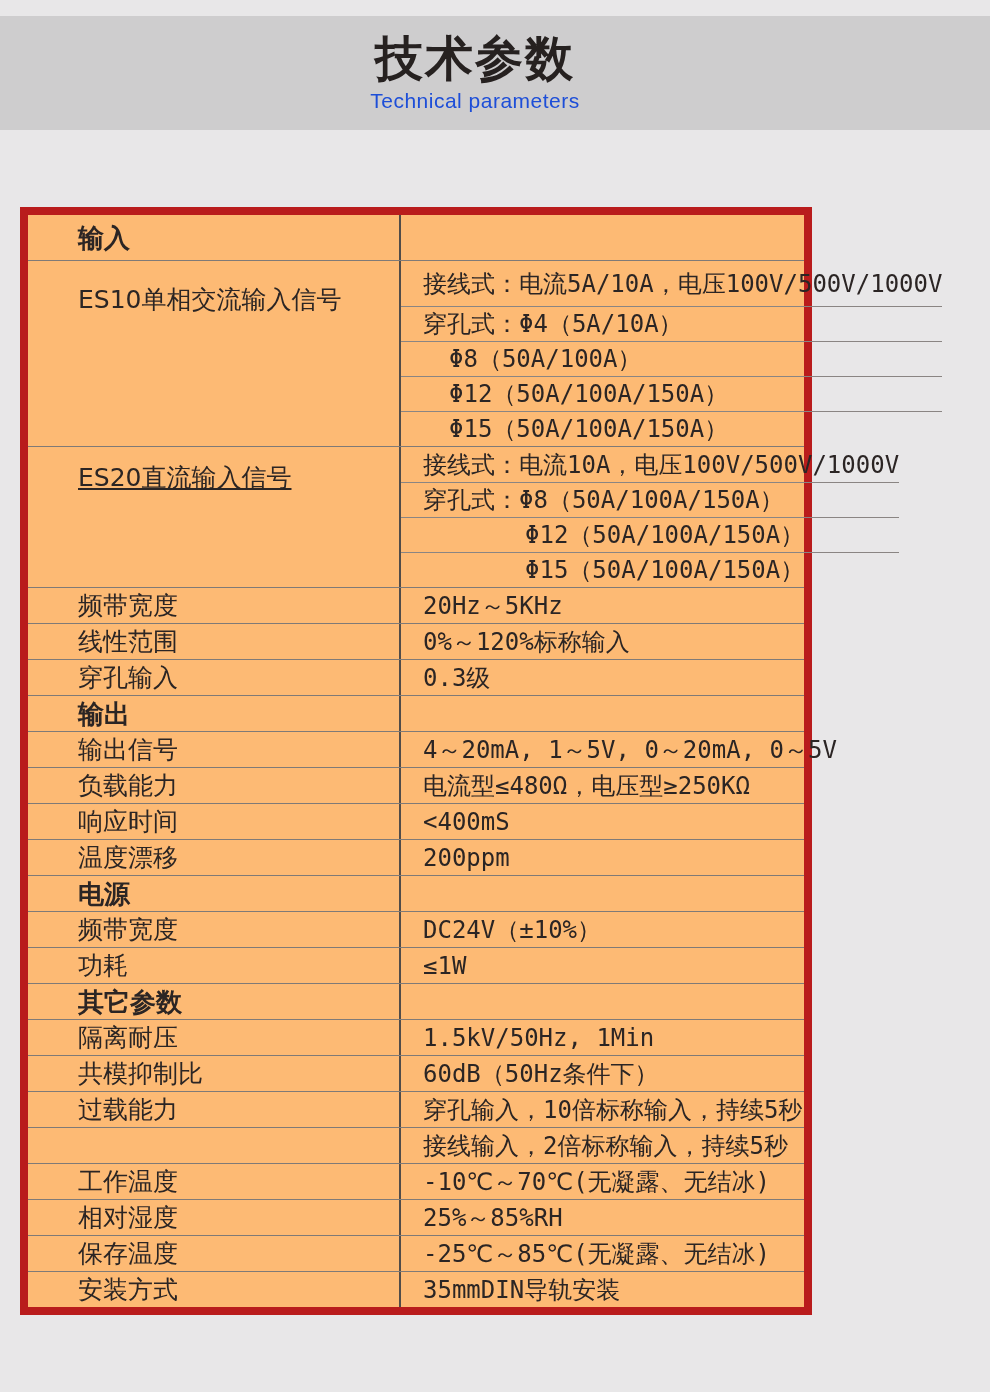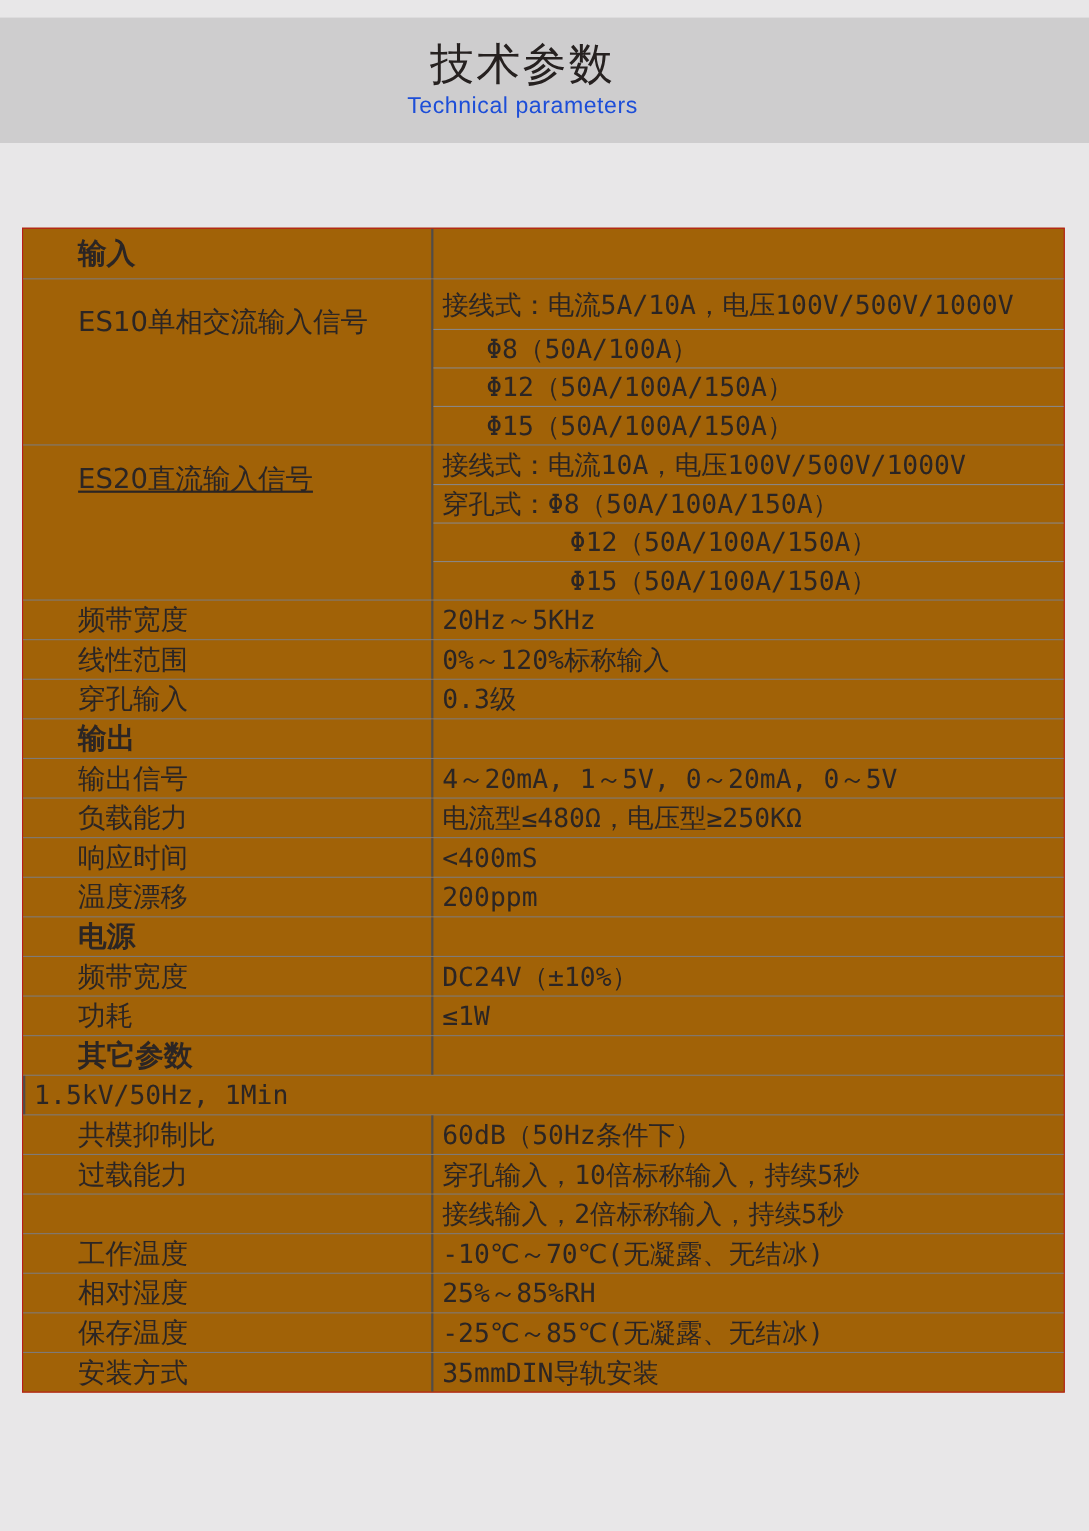--- a/index.html
+++ b/index.html
@@ -10,50 +10,50 @@
     color:#2b2524;
   }
   
   .band{
     position:absolute;left:0;top:16px;width:990px;height:114px;
     background:#cecdce;
     display:flex;flex-direction:column;align-items:center;justify-content:center;
     padding-right:40px;box-sizing:border-box;
   }
   .title{
-    font-size:40px;font-weight:400;letter-spacing:2px;color:#262120;
+    font-size:48px;font-weight:700;letter-spacing:2px;color:#262120;
     line-height:1.05;
   }
   .subtitle{
     font-family:"Liberation Sans","DejaVu Sans",sans-serif;
     font-size:21px;color:#1d4ed8;margin-top:5px;letter-spacing:0.5px;
   }
   
   .spec-table{
-    position:absolute;left:20px;top:207px;width:948px;
-    box-sizing:border-box;border:1px solid #b91c1c;
-    background:#a16207;
+    position:absolute;left:20px;top:207px;width:792px;
+    box-sizing:border-box;border:8px solid #b91c1c;
+    background:#fdba74;
   }
   .grp{display:flex;border-top:1px solid #7f7a77;}
   .grp:first-child{border-top:none;}
   .lbl{
     flex:0 0 371px;width:371px;box-sizing:border-box;
     padding-left:50px;display:flex;align-items:center;
     font-size:25px;line-height:30px;color:#2b2524;
   }
   .lbl.hdr{font-weight:700;font-size:26px;}
   .lbl.top1{align-items:flex-start;padding-top:24px;}
   .lbl.top2{align-items:flex-start;padding-top:16px;text-decoration:underline;}
   .vcol{
     flex:1 1 auto;border-left:2px solid #514c49;
     display:flex;flex-direction:column;
   }
   .vrow{
     height:35px;box-sizing:border-box;
-    display:flex;align-items:center;padding-left:8px;
+    display:flex;align-items:center;padding-left:22px;
     font-family:"DejaVu Sans Mono","DejaVu Sans",sans-serif;
     font-size:24px;line-height:28px;color:#2b2524;
     white-space:nowrap;
   }
   .vrow.tall{height:45px;}
   .vrow + .vrow{border-top:1px solid #8a8583;}
   .vrow.ind1{padding-left:48px;}
   .vrow.ind2{padding-left:124px;}
 </style>
 </head>
@@ -70,20 +70,21 @@
     <div class="lbl hdr">输入</div>
     <div class="vcol">
       <div class="vrow tall"></div>
     </div>
   </div>
 
   <div class="grp">
     <div class="lbl top1">ES10单相交流输入信号</div>
     <div class="vcol">
       <div class="vrow tall">接线式：电流5A/10A，电压100V/500V/1000V</div>
+      <div class="vrow">穿孔式：Φ4（5A/10A）</div>
       <div class="vrow ind1">Φ8（50A/100A）</div>
       <div class="vrow ind1">Φ12（50A/100A/150A）</div>
       <div class="vrow ind1">Φ15（50A/100A/150A）</div>
     </div>
   </div>
 
   <div class="grp">
     <div class="lbl top2">ES20直流输入信号</div>
     <div class="vcol">
       <div class="vrow">接线式：电流10A，电压100V/500V/1000V</div>
@@ -171,20 +172,21 @@
   </div>
 
   <div class="grp">
     <div class="lbl hdr">其它参数</div>
     <div class="vcol">
       <div class="vrow"></div>
     </div>
   </div>
 
   <div class="grp">
+    <div class="lbl">隔离耐压</div>
     <div class="vcol">
       <div class="vrow">1.5kV/50Hz, 1Min</div>
     </div>
   </div>
 
   <div class="grp">
     <div class="lbl">共模抑制比</div>
     <div class="vcol">
       <div class="vrow">60dB（50Hz条件下）</div>
     </div>

